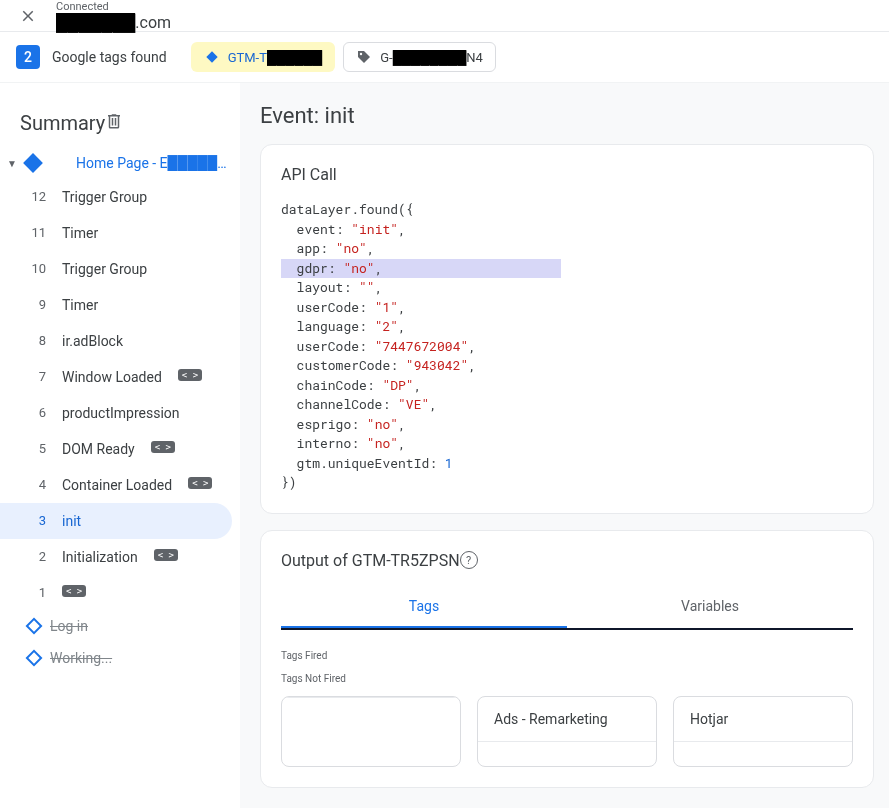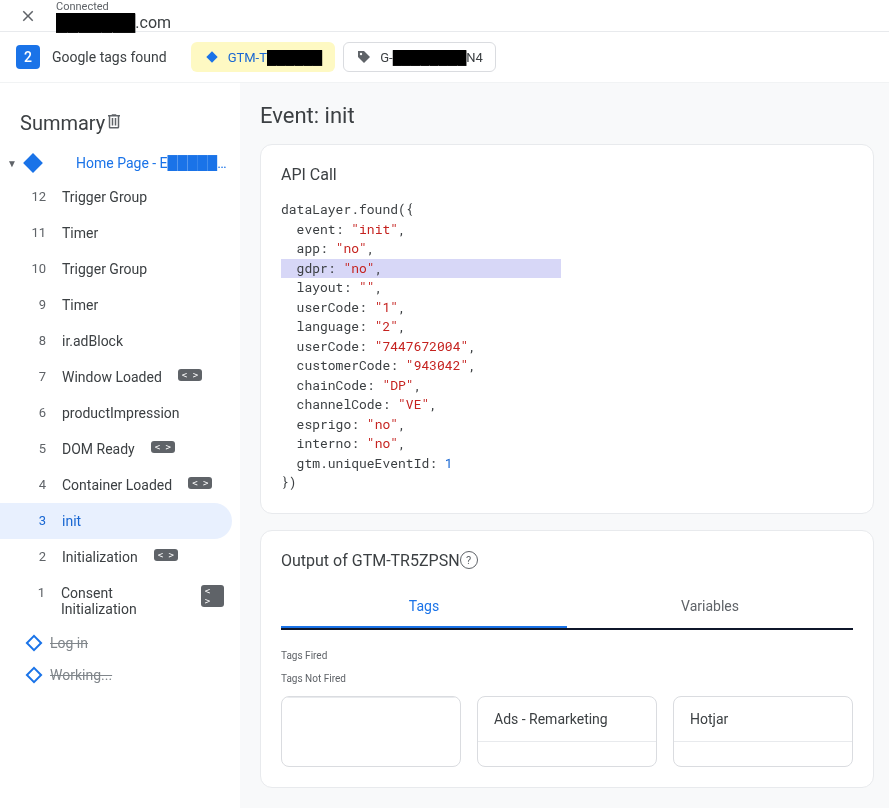--- a/index.html
+++ b/index.html
@@ -168,21 +168,20 @@
           <span class="event-num">3</span>
           <span class="event-name">init</span>
         </div>
         <div class="event-item">
           <span class="event-num">2</span>
           <span class="event-name">Initialization</span>
           <span class="code-badge">&lt; &gt;</span>
         </div>
         <div class="event-item">
           <span class="event-num">1</span>
-          <span class="event-name">Consent Initialization</span>
           <span class="code-badge">&lt; &gt;</span>
         </div>
       </div>
 
     <div class="working-row">
       <span class="diamond outline"></span>
       <span class="label">Log in</span>
     </div>
     <div class="working-row">
       <span class="diamond outline"></span>

